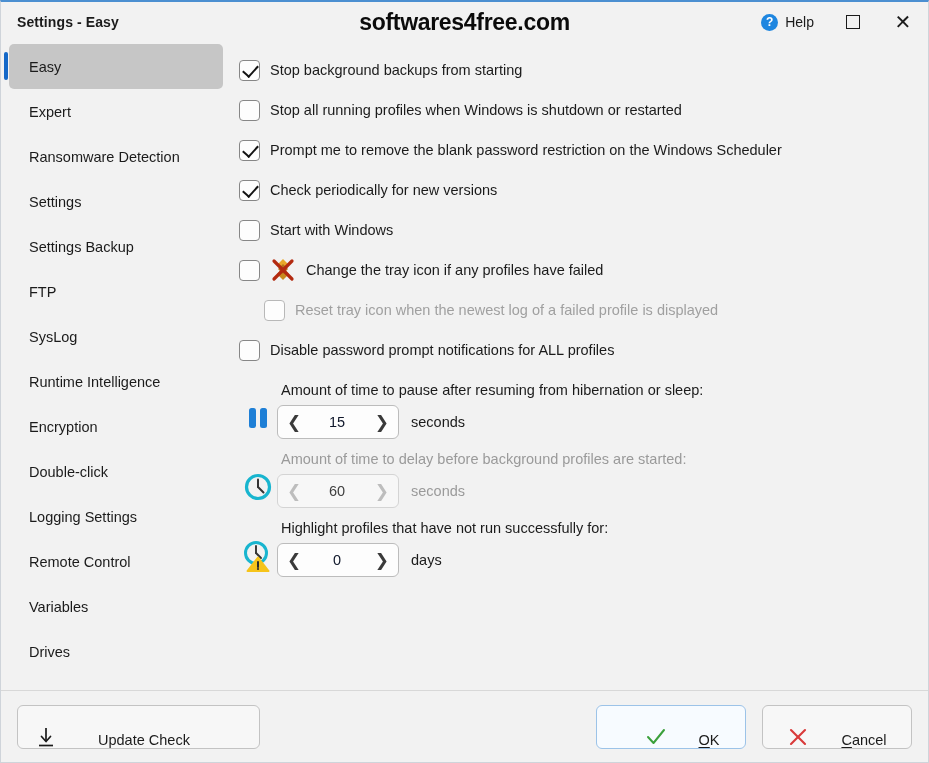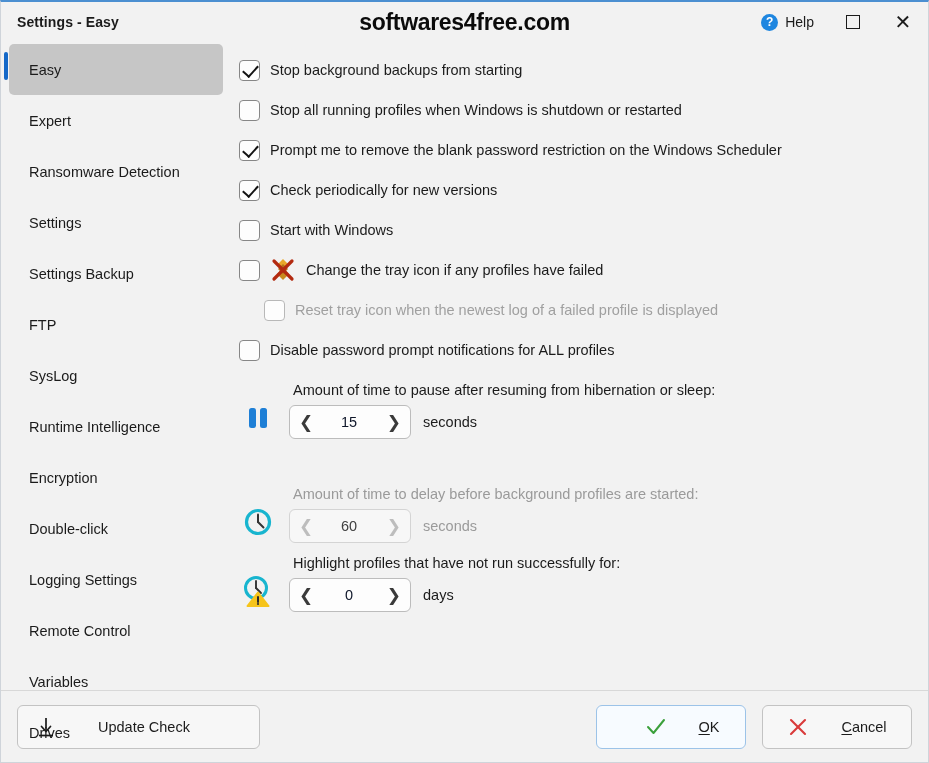--- a/index.html
+++ b/index.html
@@ -93,21 +93,21 @@
 
   
   .sidebar {
     width: 230px;
     flex: 0 0 230px;
     background: #f2f2f2;
     padding-top: 2px;
   }
   .nav-item {
     position: relative;
-    height: 51px;
+    height: 45px;
     margin: 0 8px;
     display: flex;
     align-items: center;
     padding-left: 20px;
     font-size: 14.5px;
     color: #1b1b1b;
     border-radius: 5px;
     cursor: default;
     white-space: nowrap;
   }
@@ -160,37 +160,36 @@
   .chk-label.dim { color: #a0a0a0; }
 
   
   .tray-ico { position: relative; width: 26px; height: 26px; flex: 0 0 26px; }
   .tray-ico svg { display: block; }
 
   
   .spin-block {
     display: flex;
     align-items: flex-end;
-    gap: 12px;
     margin-top: 12px;
   }
   .spin-ico {
     width: 38px; height: 38px; flex: 0 0 38px;
     display: flex; align-items: center; justify-content: center;
     margin-bottom: 2px;
   }
   .spin-right { display: flex; flex-direction: column; }
   .spin-caption {
     font-size: 14.5px;
     color: #1b1b1b;
     margin-bottom: 7px;
     margin-left: 4px;
     white-space: nowrap;
   }
-  .spin-caption.dim { color: #9a9a9a; margin-top: 35px; }
+  .spin-caption.dim { color: #9a9a9a; }
   .spin-line { display: flex; align-items: center; gap: 12px; }
   .spinner {
     width: 122px; height: 34px;
     border: 1.2px solid #bcbcbc;
     border-radius: 6px;
     background: #fdfdfd;
     display: flex;
     align-items: center;
     padding: 0 9px;
     cursor: default;
@@ -217,21 +216,21 @@
     display: flex;
     align-items: center;
     padding: 0 16px;
   }
   .btn {
     height: 44px;
     border: 1.2px solid #c3c3c3;
     border-radius: 6px;
     background: #f7f7f7;
     display: flex;
-    align-items: center;
+    align-items: flex-end;
     justify-content: center;
     gap: 32px;
     font-size: 14.5px;
     color: #1b1b1b;
     cursor: default;
     padding: 0 18px;
   }
   #btn-update { width: 243px; justify-content: flex-start; gap: 42px; }
   #btn-ok { width: 150px; border-color: #9cc3e8; background: #f7fbff; margin-left: auto; padding-left: 40px; }
   #btn-cancel { width: 150px; margin-left: 16px; }

